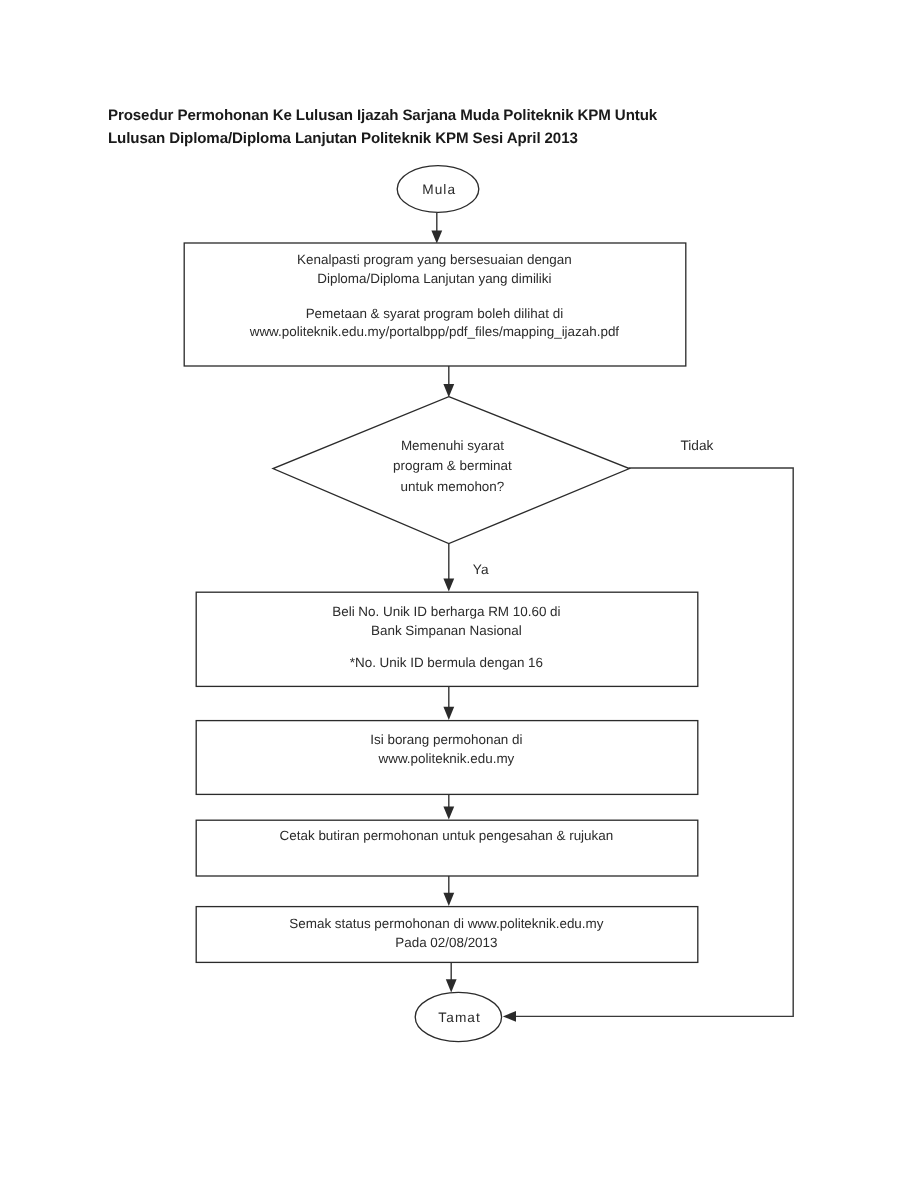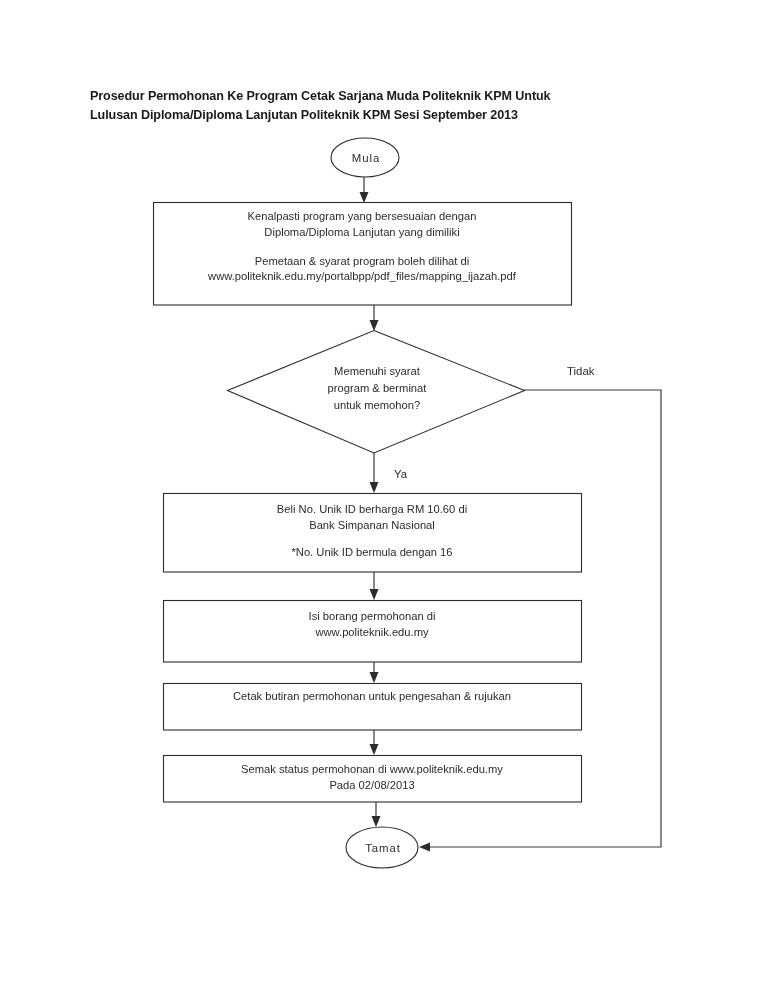--- a/index.html
+++ b/index.html
@@ -86,22 +86,22 @@
     text-anchor: start;
     dominant-baseline: middle;
   }
 </style>
 </head>
 <body>
 
 <div id="page-root">
 
   <div class="doc-title">
-    <span>Prosedur Permohonan Ke Program Cetak Sarjana Muda Politeknik KPM Untuk</span>
-    <span class="line2">Lulusan Diploma/Diploma Lanjutan Politeknik KPM Sesi September 2013</span>
+    <span>Prosedur Permohonan Ke Lulusan Ijazah Sarjana Muda Politeknik KPM Untuk</span>
+    <span class="line2">Lulusan Diploma/Diploma Lanjutan Politeknik KPM Sesi April 2013</span>
   </div>
 
   <svg class="flow" viewBox="0 0 768 994">
 
     <g>
 
       <line class="connector" x1="364" y1="177" x2="364" y2="196"></line>
       <polygon class="arrowhead" points="364,203 359.5,192 368.5,192"></polygon>
 
       <line class="connector" x1="374" y1="305" x2="374" y2="324"></line>

